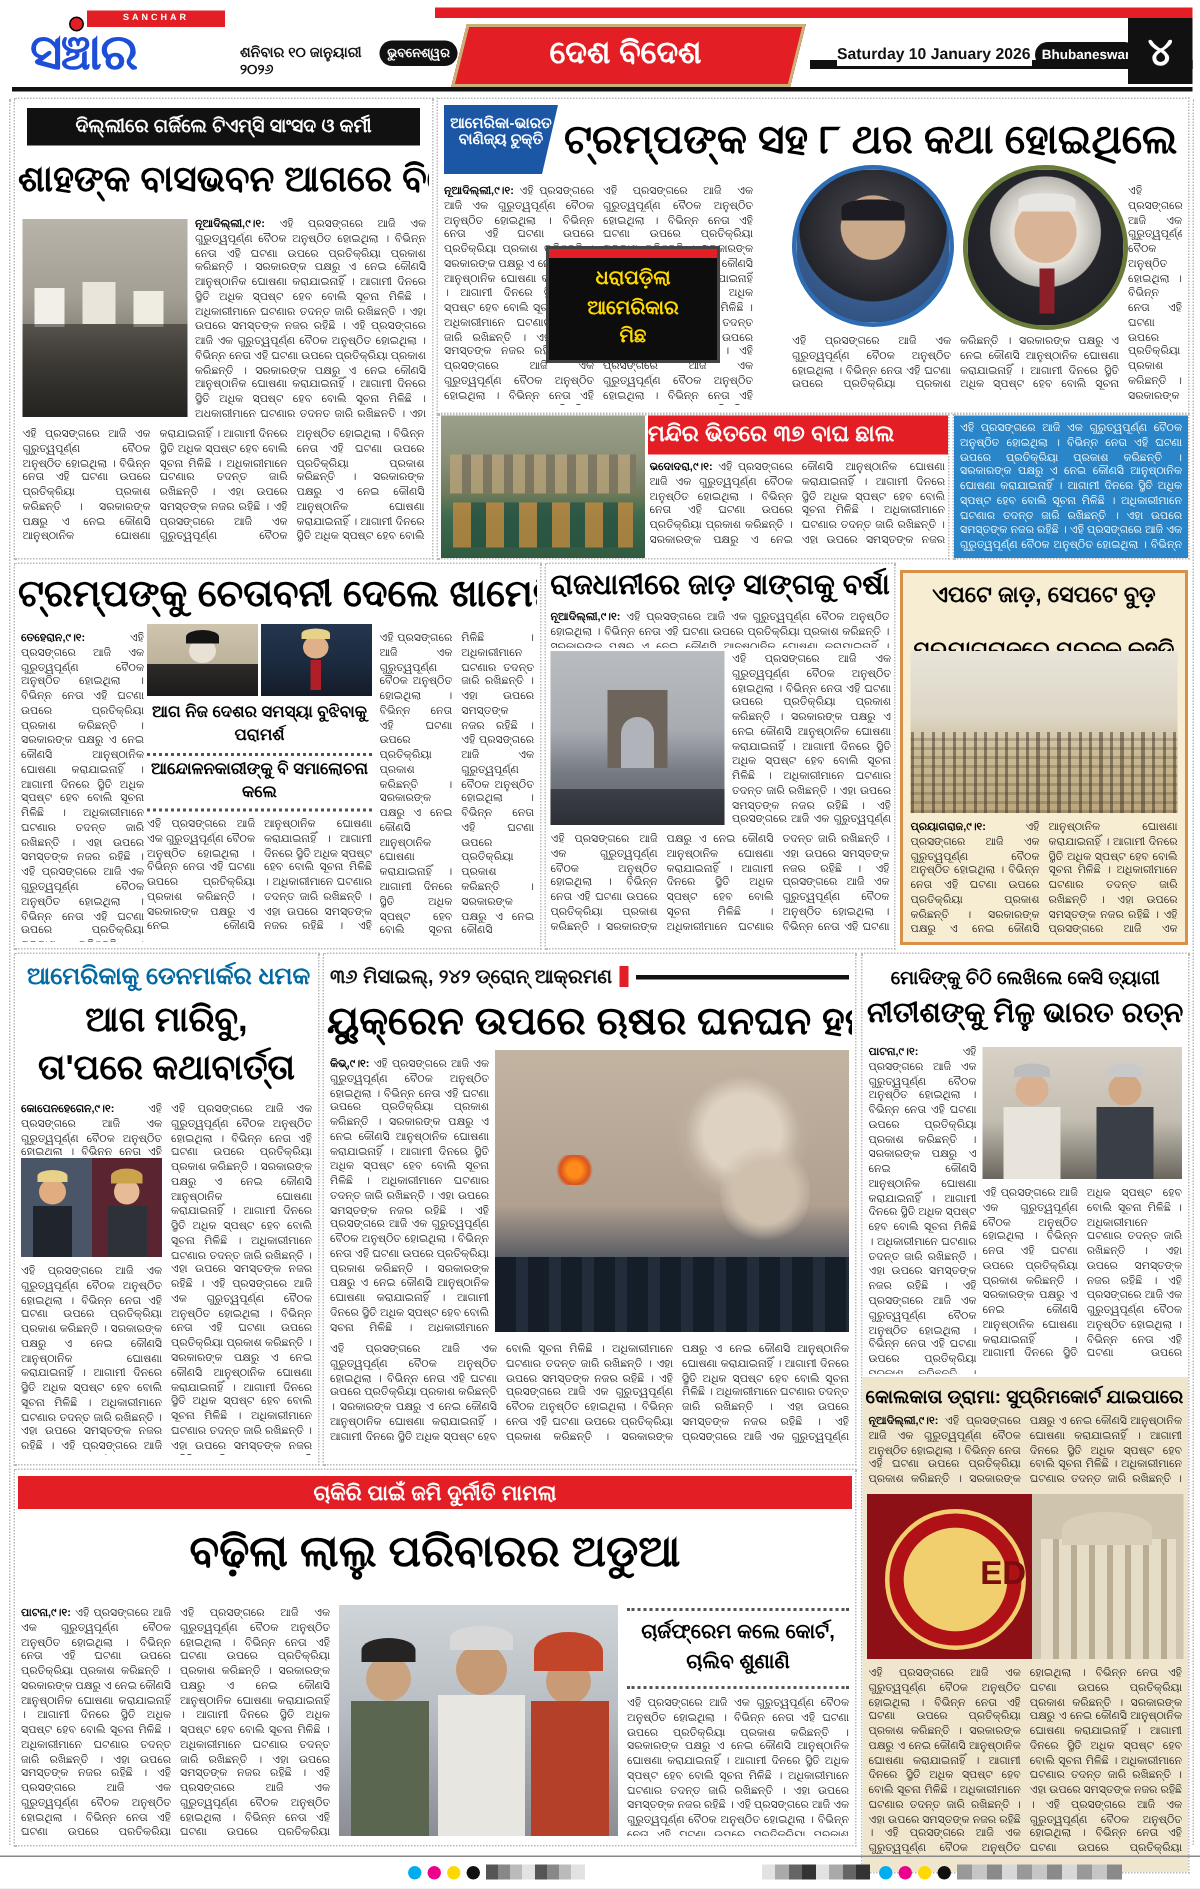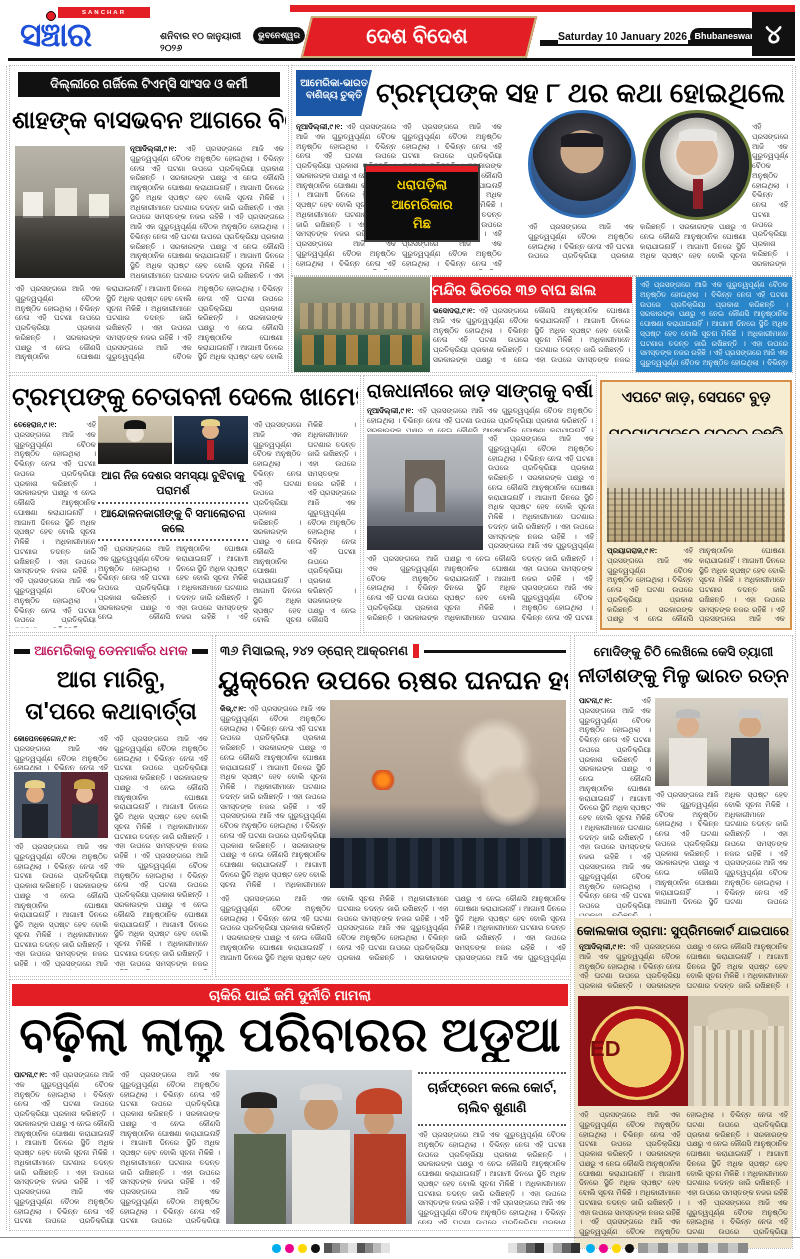--- a/index.html
+++ b/index.html
@@ -158,21 +158,21 @@
       <div class="abs" style="left:0;top:54px;width:178px;height:54px;background:repeating-linear-gradient(90deg,rgba(60,50,40,.5) 0 2px,transparent 2px 7px),repeating-linear-gradient(0deg,rgba(80,60,40,.25) 0 2px,transparent 2px 6px);"></div>
     </div>
     <div class="body c2" style="position:absolute;left:5px;top:164px;width:178px;height:80px;">
       <span class="byline">ପ୍ରୟାଗରାଜ,୯।୧:</span> <span>ଏହି ପ୍ରସଙ୍ଗରେ ଆଜି ଏକ ଗୁରୁତ୍ୱପୂର୍ଣ୍ଣ ବୈଠକ ଅନୁଷ୍ଠିତ ହୋଇଥିଲା । ବିଭିନ୍ନ ନେତା ଏହି ଘଟଣା ଉପରେ ପ୍ରତିକ୍ରିୟା ପ୍ରକାଶ କରିଛନ୍ତି । ସରକାରଙ୍କ ପକ୍ଷରୁ ଏ ନେଇ କୌଣସି ଆନୁଷ୍ଠାନିକ ଘୋଷଣା କରାଯାଇନାହିଁ । ଆଗାମୀ ଦିନରେ ସ୍ଥିତି ଅଧିକ ସ୍ପଷ୍ଟ ହେବ ବୋଲି ସୂଚନା ମିଳିଛି । ଅଧିକାରୀମାନେ ଘଟଣାର ତଦନ୍ତ ଜାରି ରଖିଛନ୍ତି । ଏହା ଉପରେ ସମସ୍ତଙ୍କ ନଜର ରହିଛି । ଏହି ପ୍ରସଙ୍ଗରେ ଆଜି ଏକ ଗୁରୁତ୍ୱପୂର୍ଣ୍ଣ ବୈଠକ ଅନୁଷ୍ଠିତ ହୋଇଥିଲା । ବିଭିନ୍ନ ନେତା ଏହି ଘଟଣା ଉପରେ ପ୍ରତିକ୍ରିୟା ପ୍ରକାଶ କରିଛନ୍ତି । ସରକାରଙ୍କ ପକ୍ଷରୁ ଏ ନେଇ କୌଣସି ଆନୁଷ୍ଠାନିକ ଘୋଷଣା କରାଯାଇନାହିଁ । ଆଗାମୀ ଦିନରେ ସ୍ଥିତି ଅଧିକ ସ୍ପଷ୍ଟ ହେବ ବୋଲି ସୂଚନା ମିଳିଛି । ଅଧିକାରୀମାନେ ଘଟଣାର ତଦନ୍ତ ଜାରି ରଖିଛନ୍ତି । ଏହା ଉପରେ ସମସ୍ତଙ୍କ ନଜର ରହିଛି । ଏହି ପ୍ରସଙ୍ଗରେ ଆଜି ଏକ ଗୁରୁତ୍ୱପୂର୍ଣ୍ଣ ବୈଠକ ଅନୁଷ୍ଠିତ ହୋଇଥିଲା । ବିଭିନ୍ନ ନେତା ଏହି ଘଟଣା ଉପରେ ପ୍ରତିକ୍ରିୟା ପ୍ରକାଶ କରିଛନ୍ତି । ସରକାରଙ୍କ ପକ୍ଷରୁ ଏ ନେଇ କୌଣସି ଆନୁଷ୍ଠାନିକ ଘୋଷଣା କରାଯାଇନାହିଁ । ଆଗାମୀ ଦିନରେ ସ୍ଥିତି ଅଧିକ ସ୍ପଷ୍ଟ ହେବ ବୋଲି ସୂଚନା ମିଳିଛି । ଅଧିକାରୀମାନେ ଘଟଣାର ତଦନ୍ତ ଜାରି ରଖିଛନ୍ତି ।</span>
     </div>
   </div>
 
   <div class="blk" style="left:10px;top:636px;width:202px;height:340px;">
     <div class="abs" style="left:4px;top:6px;width:194px;height:18px;display:flex;align-items:center;">
       <div style="flex:1;height:5px;background:#111;"></div>
-      <div style="color:#be185d;font-size:13px;font-weight:bold;padding:0 4px;white-space:nowrap;">ଆମେରିକାକୁ ଡେନମାର୍କର ଧମକ</div>
+      <div style="color:#0369a1;font-size:16px;font-weight:bold;padding:0 4px;white-space:nowrap;">ଆମେରିକାକୁ ଡେନମାର୍କର ଧମକ</div>
       <div style="flex:1;height:5px;background:#111;"></div>
     </div>
     <div class="abs hl ctr" style="left:2px;top:60px;width:198px;height:30px;font-size:23px;line-height:30px;">ତା'ପରେ କଥାବାର୍ତ୍ତା</div>
     <div class="abs hl ctr" style="left:2px;top:28px;width:198px;height:30px;font-size:23px;line-height:30px;">ଆଗ ମାରିବୁ,</div>
     <div class="abs body" style="left:4px;top:98px;width:94px;height:36px;">
       <span class="byline">କୋପେନହେଗେନ,୯।୧:</span> <span>ଏହି ପ୍ରସଙ୍ଗରେ ଆଜି ଏକ ଗୁରୁତ୍ୱପୂର୍ଣ୍ଣ ବୈଠକ ଅନୁଷ୍ଠିତ ହୋଇଥିଲା । ବିଭିନ୍ନ ନେତା ଏହି ଘଟଣା ଉପରେ ପ୍ରତିକ୍ରିୟା ପ୍ରକାଶ କରିଛନ୍ତି । ସରକାରଙ୍କ ପକ୍ଷରୁ ଏ ନେଇ କୌଣସି ଆନୁଷ୍ଠାନିକ ଘୋଷଣା କରାଯାଇନାହିଁ । ଆଗାମୀ ଦିନରେ ସ୍ଥିତି ଅଧିକ ସ୍ପଷ୍ଟ ହେବ ବୋଲି ସୂଚନା ମିଳିଛି । ଅଧିକାରୀମାନେ ଘଟଣାର ତଦନ୍ତ ଜାରି ରଖିଛନ୍ତି । ଏହା ଉପରେ ସମସ୍ତଙ୍କ ନଜର ରହିଛି । ଏହି ପ୍ରସଙ୍ଗରେ ଆଜି ଏକ ଗୁରୁତ୍ୱପୂର୍ଣ୍ଣ ବୈଠକ ଅନୁଷ୍ଠିତ ହୋଇଥିଲା । ବିଭିନ୍ନ ନେତା ଏହି ଘଟଣା ଉପରେ ପ୍ରତିକ୍ରିୟା ପ୍ରକାଶ କରିଛନ୍ତି । ସରକାରଙ୍କ ପକ୍ଷରୁ ଏ ନେଇ କୌଣସି ଆନୁଷ୍ଠାନିକ ଘୋଷଣା କରାଯାଇନାହିଁ । ଆଗାମୀ ଦିନରେ ସ୍ଥିତି ଅଧିକ ସ୍ପଷ୍ଟ ହେବ ବୋଲି ସୂଚନା ମିଳିଛି । ଅଧିକାରୀମାନେ ଘଟଣାର ତଦନ୍ତ ଜାରି ରଖିଛନ୍ତି । ଏହା ଉପରେ ସମସ୍ତଙ୍କ ନଜର ରହିଛି । ଏହି ପ୍ରସଙ୍ଗରେ ଆଜି ଏକ ଗୁରୁତ୍ୱପୂର୍ଣ୍ଣ ବୈଠକ ଅନୁଷ୍ଠିତ ହୋଇଥିଲା । ବିଭିନ୍ନ ନେତା ଏହି ଘଟଣା ଉପରେ ପ୍ରତିକ୍ରିୟା ପ୍ରକାଶ କରିଛନ୍ତି । ସରକାରଙ୍କ ପକ୍ଷରୁ ଏ ନେଇ କୌଣସି ଆନୁଷ୍ଠାନିକ ଘୋଷଣା କରାଯାଇନାହିଁ । ଆଗାମୀ ଦିନରେ ସ୍ଥିତି ଅଧିକ ସ୍ପଷ୍ଟ ହେବ ବୋଲି ସୂଚନା ମିଳିଛି । ଅଧିକାରୀମାନେ ଘଟଣାର ତଦନ୍ତ ଜାରି ରଖିଛନ୍ତି ।</span>
     </div>
     <div class="photo" style="left:4px;top:136px;width:94px;height:66px;background:linear-gradient(90deg,#4a5668 0 50%,#5a2430 50% 100%);">
       <div class="abs" style="left:12px;top:14px;width:18px;height:17px;background:#e0ac80;border-radius:50%;"></div>
       <div class="abs" style="left:11px;top:8px;width:20px;height:8px;background:#e8d28a;border-radius:50% 50% 0 0;"></div>
@@ -227,32 +227,32 @@
     </div>
     <div class="abs body c2" style="left:80px;top:154px;width:133px;height:126px;">
       <span>ଏହି ପ୍ରସଙ୍ଗରେ ଆଜି ଏକ ଗୁରୁତ୍ୱପୂର୍ଣ୍ଣ ବୈଠକ ଅନୁଷ୍ଠିତ ହୋଇଥିଲା । ବିଭିନ୍ନ ନେତା ଏହି ଘଟଣା ଉପରେ ପ୍ରତିକ୍ରିୟା ପ୍ରକାଶ କରିଛନ୍ତି । ସରକାରଙ୍କ ପକ୍ଷରୁ ଏ ନେଇ କୌଣସି ଆନୁଷ୍ଠାନିକ ଘୋଷଣା କରାଯାଇନାହିଁ । ଆଗାମୀ ଦିନରେ ସ୍ଥିତି ଅଧିକ ସ୍ପଷ୍ଟ ହେବ ବୋଲି ସୂଚନା ମିଳିଛି । ଅଧିକାରୀମାନେ ଘଟଣାର ତଦନ୍ତ ଜାରି ରଖିଛନ୍ତି । ଏହା ଉପରେ ସମସ୍ତଙ୍କ ନଜର ରହିଛି । ଏହି ପ୍ରସଙ୍ଗରେ ଆଜି ଏକ ଗୁରୁତ୍ୱପୂର୍ଣ୍ଣ ବୈଠକ ଅନୁଷ୍ଠିତ ହୋଇଥିଲା । ବିଭିନ୍ନ ନେତା ଏହି ଘଟଣା ଉପରେ ପ୍ରତିକ୍ରିୟା ପ୍ରକାଶ କରିଛନ୍ତି । ସରକାରଙ୍କ ପକ୍ଷରୁ ଏ ନେଇ କୌଣସି ଆନୁଷ୍ଠାନିକ ଘୋଷଣା କରାଯାଇନାହିଁ । ଆଗାମୀ ଦିନରେ ସ୍ଥିତି ଅଧିକ ସ୍ପଷ୍ଟ ହେବ ବୋଲି ସୂଚନା ମିଳିଛି । ଅଧିକାରୀମାନେ ଘଟଣାର ତଦନ୍ତ ଜାରି ରଖିଛନ୍ତି । ଏହା ଉପରେ ସମସ୍ତଙ୍କ ନଜର ରହିଛି । ଏହି ପ୍ରସଙ୍ଗରେ ଆଜି ଏକ ଗୁରୁତ୍ୱପୂର୍ଣ୍ଣ ବୈଠକ ଅନୁଷ୍ଠିତ ହୋଇଥିଲା । ବିଭିନ୍ନ ନେତା ଏହି ଘଟଣା ଉପରେ ପ୍ରତିକ୍ରିୟା ପ୍ରକାଶ କରିଛନ୍ତି । ସରକାରଙ୍କ ପକ୍ଷରୁ ଏ ନେଇ କୌଣସି ଆନୁଷ୍ଠାନିକ ଘୋଷଣା କରାଯାଇନାହିଁ । ଆଗାମୀ ଦିନରେ ସ୍ଥିତି ଅଧିକ ସ୍ପଷ୍ଟ ହେବ ବୋଲି ସୂଚନା ମିଳିଛି । ଅଧିକାରୀମାନେ ଘଟଣାର ତଦନ୍ତ ଜାରି ରଖିଛନ୍ତି ।</span>
     </div>
     <div class="abs hl ctr" style="left:2px;top:286px;width:213px;height:18px;font-size:12.5px;line-height:18px;">କୋଲକାତା ଡ୍ରାମା: ସୁପ୍ରିମକୋର୍ଟ ଯାଇପାରେ ଇଡି</div>
     <div class="abs body c2" style="left:4px;top:306px;width:209px;height:52px;">
       <span class="byline">ନୂଆଦିଲ୍ଲୀ,୯।୧:</span> <span>ଏହି ପ୍ରସଙ୍ଗରେ ଆଜି ଏକ ଗୁରୁତ୍ୱପୂର୍ଣ୍ଣ ବୈଠକ ଅନୁଷ୍ଠିତ ହୋଇଥିଲା । ବିଭିନ୍ନ ନେତା ଏହି ଘଟଣା ଉପରେ ପ୍ରତିକ୍ରିୟା ପ୍ରକାଶ କରିଛନ୍ତି । ସରକାରଙ୍କ ପକ୍ଷରୁ ଏ ନେଇ କୌଣସି ଆନୁଷ୍ଠାନିକ ଘୋଷଣା କରାଯାଇନାହିଁ । ଆଗାମୀ ଦିନରେ ସ୍ଥିତି ଅଧିକ ସ୍ପଷ୍ଟ ହେବ ବୋଲି ସୂଚନା ମିଳିଛି । ଅଧିକାରୀମାନେ ଘଟଣାର ତଦନ୍ତ ଜାରି ରଖିଛନ୍ତି । ଏହା ଉପରେ ସମସ୍ତଙ୍କ ନଜର ରହିଛି । ଏହି ପ୍ରସଙ୍ଗରେ ଆଜି ଏକ ଗୁରୁତ୍ୱପୂର୍ଣ୍ଣ ବୈଠକ ଅନୁଷ୍ଠିତ ହୋଇଥିଲା । ବିଭିନ୍ନ ନେତା ଏହି ଘଟଣା ଉପରେ ପ୍ରତିକ୍ରିୟା ପ୍ରକାଶ କରିଛନ୍ତି । ସରକାରଙ୍କ ପକ୍ଷରୁ ଏ ନେଇ କୌଣସି ଆନୁଷ୍ଠାନିକ ଘୋଷଣା କରାଯାଇନାହିଁ । ଆଗାମୀ ଦିନରେ ସ୍ଥିତି ଅଧିକ ସ୍ପଷ୍ଟ ହେବ ବୋଲି ସୂଚନା ମିଳିଛି । ଅଧିକାରୀମାନେ ଘଟଣାର ତଦନ୍ତ ଜାରି ରଖିଛନ୍ତି । ଏହା ଉପରେ ସମସ୍ତଙ୍କ ନଜର ରହିଛି । ଏହି ପ୍ରସଙ୍ଗରେ ଆଜି ଏକ ଗୁରୁତ୍ୱପୂର୍ଣ୍ଣ ବୈଠକ ଅନୁଷ୍ଠିତ ହୋଇଥିଲା । ବିଭିନ୍ନ ନେତା ଏହି ଘଟଣା ଉପରେ ପ୍ରତିକ୍ରିୟା ପ୍ରକାଶ କରିଛନ୍ତି । ସରକାରଙ୍କ ପକ୍ଷରୁ ଏ ନେଇ କୌଣସି ଆନୁଷ୍ଠାନିକ ଘୋଷଣା କରାଯାଇନାହିଁ । ଆଗାମୀ ଦିନରେ ସ୍ଥିତି ଅଧିକ ସ୍ପଷ୍ଟ ହେବ ବୋଲି ସୂଚନା ମିଳିଛି । ଅଧିକାରୀମାନେ ଘଟଣାର ତଦନ୍ତ ଜାରି ରଖିଛନ୍ତି ।</span>
     </div>
     <div class="photo" style="left:3px;top:360px;width:211px;height:110px;background:linear-gradient(90deg,#8c1016 0 52%,#cfc4ae 52% 100%);">
       <div class="abs" style="left:12px;top:10px;width:88px;height:88px;border-radius:50%;background:radial-gradient(circle,#f2cf6e 0 55%,#b01116 56% 100%);border:3px solid #f2cf6e;"></div>
-      <div class="abs" style="left:12px;top:38px;width:94px;height:30px;color:#7a0d0d;font-size:22px;font-weight:bold;text-align:left;line-height:30px;">ED</div>
+      <div class="abs" style="left:12px;top:38px;width:94px;height:30px;color:#7a0d0d;font-size:22px;font-weight:bold;text-align:right;line-height:30px;">ED</div>
       <div class="abs" style="left:116px;top:30px;width:90px;height:80px;background:repeating-linear-gradient(90deg,#e6ddc8 0 8px,#b9ae94 8px 12px);"></div>
       <div class="abs" style="left:130px;top:12px;width:60px;height:22px;background:#d9cfb6;border-radius:50% 50% 0 0;"></div>
     </div>
     <div class="abs body c2" style="left:4px;top:474px;width:209px;height:132px;">
       <span>ଏହି ପ୍ରସଙ୍ଗରେ ଆଜି ଏକ ଗୁରୁତ୍ୱପୂର୍ଣ୍ଣ ବୈଠକ ଅନୁଷ୍ଠିତ ହୋଇଥିଲା । ବିଭିନ୍ନ ନେତା ଏହି ଘଟଣା ଉପରେ ପ୍ରତିକ୍ରିୟା ପ୍ରକାଶ କରିଛନ୍ତି । ସରକାରଙ୍କ ପକ୍ଷରୁ ଏ ନେଇ କୌଣସି ଆନୁଷ୍ଠାନିକ ଘୋଷଣା କରାଯାଇନାହିଁ । ଆଗାମୀ ଦିନରେ ସ୍ଥିତି ଅଧିକ ସ୍ପଷ୍ଟ ହେବ ବୋଲି ସୂଚନା ମିଳିଛି । ଅଧିକାରୀମାନେ ଘଟଣାର ତଦନ୍ତ ଜାରି ରଖିଛନ୍ତି । ଏହା ଉପରେ ସମସ୍ତଙ୍କ ନଜର ରହିଛି । ଏହି ପ୍ରସଙ୍ଗରେ ଆଜି ଏକ ଗୁରୁତ୍ୱପୂର୍ଣ୍ଣ ବୈଠକ ଅନୁଷ୍ଠିତ ହୋଇଥିଲା । ବିଭିନ୍ନ ନେତା ଏହି ଘଟଣା ଉପରେ ପ୍ରତିକ୍ରିୟା ପ୍ରକାଶ କରିଛନ୍ତି । ସରକାରଙ୍କ ପକ୍ଷରୁ ଏ ନେଇ କୌଣସି ଆନୁଷ୍ଠାନିକ ଘୋଷଣା କରାଯାଇନାହିଁ । ଆଗାମୀ ଦିନରେ ସ୍ଥିତି ଅଧିକ ସ୍ପଷ୍ଟ ହେବ ବୋଲି ସୂଚନା ମିଳିଛି । ଅଧିକାରୀମାନେ ଘଟଣାର ତଦନ୍ତ ଜାରି ରଖିଛନ୍ତି । ଏହା ଉପରେ ସମସ୍ତଙ୍କ ନଜର ରହିଛି । ଏହି ପ୍ରସଙ୍ଗରେ ଆଜି ଏକ ଗୁରୁତ୍ୱପୂର୍ଣ୍ଣ ବୈଠକ ଅନୁଷ୍ଠିତ ହୋଇଥିଲା । ବିଭିନ୍ନ ନେତା ଏହି ଘଟଣା ଉପରେ ପ୍ରତିକ୍ରିୟା ପ୍ରକାଶ କରିଛନ୍ତି । ସରକାରଙ୍କ ପକ୍ଷରୁ ଏ ନେଇ କୌଣସି ଆନୁଷ୍ଠାନିକ ଘୋଷଣା କରାଯାଇନାହିଁ । ଆଗାମୀ ଦିନରେ ସ୍ଥିତି ଅଧିକ ସ୍ପଷ୍ଟ ହେବ ବୋଲି ସୂଚନା ମିଳିଛି । ଅଧିକାରୀମାନେ ଘଟଣାର ତଦନ୍ତ ଜାରି ରଖିଛନ୍ତି ।</span>
     </div>
   </div>
 
   <div class="blk" style="left:10px;top:980px;width:560px;height:250px;">
     <div class="abs" style="left:2px;top:4px;width:556px;height:22px;background:#e31e24;color:#fff;font-size:14px;font-weight:bold;text-align:center;line-height:22px;overflow:hidden;white-space:nowrap;">ଚାକିରି ପାଇଁ ଜମି ଦୁର୍ନୀତି ମାମଲା</div>
-    <div class="abs hl ctr" style="left:2px;top:28px;width:556px;height:54px;font-size:48px;line-height:54px;">ବଢ଼ିଲା ଲାଲୁ ପରିବାରର ଅଡୁଆ</div>
+    <div class="abs hl ctr" style="left:2px;top:28px;width:556px;height:54px;font-size:29px;line-height:54px;">ବଢ଼ିଲା ଲାଲୁ ପରିବାରର ଅଡୁଆ</div>
     <div class="abs body" style="left:4px;top:90px;width:100px;height:154px;">
       <span class="byline">ପାଟନା,୯।୧:</span> <span>ଏହି ପ୍ରସଙ୍ଗରେ ଆଜି ଏକ ଗୁରୁତ୍ୱପୂର୍ଣ୍ଣ ବୈଠକ ଅନୁଷ୍ଠିତ ହୋଇଥିଲା । ବିଭିନ୍ନ ନେତା ଏହି ଘଟଣା ଉପରେ ପ୍ରତିକ୍ରିୟା ପ୍ରକାଶ କରିଛନ୍ତି । ସରକାରଙ୍କ ପକ୍ଷରୁ ଏ ନେଇ କୌଣସି ଆନୁଷ୍ଠାନିକ ଘୋଷଣା କରାଯାଇନାହିଁ । ଆଗାମୀ ଦିନରେ ସ୍ଥିତି ଅଧିକ ସ୍ପଷ୍ଟ ହେବ ବୋଲି ସୂଚନା ମିଳିଛି । ଅଧିକାରୀମାନେ ଘଟଣାର ତଦନ୍ତ ଜାରି ରଖିଛନ୍ତି । ଏହା ଉପରେ ସମସ୍ତଙ୍କ ନଜର ରହିଛି । ଏହି ପ୍ରସଙ୍ଗରେ ଆଜି ଏକ ଗୁରୁତ୍ୱପୂର୍ଣ୍ଣ ବୈଠକ ଅନୁଷ୍ଠିତ ହୋଇଥିଲା । ବିଭିନ୍ନ ନେତା ଏହି ଘଟଣା ଉପରେ ପ୍ରତିକ୍ରିୟା ପ୍ରକାଶ କରିଛନ୍ତି । ସରକାରଙ୍କ ପକ୍ଷରୁ ଏ ନେଇ କୌଣସି ଆନୁଷ୍ଠାନିକ ଘୋଷଣା କରାଯାଇନାହିଁ । ଆଗାମୀ ଦିନରେ ସ୍ଥିତି ଅଧିକ ସ୍ପଷ୍ଟ ହେବ ବୋଲି ସୂଚନା ମିଳିଛି । ଅଧିକାରୀମାନେ ଘଟଣାର ତଦନ୍ତ ଜାରି ରଖିଛନ୍ତି । ଏହା ଉପରେ ସମସ୍ତଙ୍କ ନଜର ରହିଛି । ଏହି ପ୍ରସଙ୍ଗରେ ଆଜି ଏକ ଗୁରୁତ୍ୱପୂର୍ଣ୍ଣ ବୈଠକ ଅନୁଷ୍ଠିତ ହୋଇଥିଲା । ବିଭିନ୍ନ ନେତା ଏହି ଘଟଣା ଉପରେ ପ୍ରତିକ୍ରିୟା ପ୍ରକାଶ କରିଛନ୍ତି । ସରକାରଙ୍କ ପକ୍ଷରୁ ଏ ନେଇ କୌଣସି ଆନୁଷ୍ଠାନିକ ଘୋଷଣା କରାଯାଇନାହିଁ । ଆଗାମୀ ଦିନରେ ସ୍ଥିତି ଅଧିକ ସ୍ପଷ୍ଟ ହେବ ବୋଲି ସୂଚନା ମିଳିଛି । ଅଧିକାରୀମାନେ ଘଟଣାର ତଦନ୍ତ ଜାରି ରଖିଛନ୍ତି ।</span>
     </div>
     <div class="abs body" style="left:110px;top:90px;width:100px;height:154px;">
       <span>ଏହି ପ୍ରସଙ୍ଗରେ ଆଜି ଏକ ଗୁରୁତ୍ୱପୂର୍ଣ୍ଣ ବୈଠକ ଅନୁଷ୍ଠିତ ହୋଇଥିଲା । ବିଭିନ୍ନ ନେତା ଏହି ଘଟଣା ଉପରେ ପ୍ରତିକ୍ରିୟା ପ୍ରକାଶ କରିଛନ୍ତି । ସରକାରଙ୍କ ପକ୍ଷରୁ ଏ ନେଇ କୌଣସି ଆନୁଷ୍ଠାନିକ ଘୋଷଣା କରାଯାଇନାହିଁ । ଆଗାମୀ ଦିନରେ ସ୍ଥିତି ଅଧିକ ସ୍ପଷ୍ଟ ହେବ ବୋଲି ସୂଚନା ମିଳିଛି । ଅଧିକାରୀମାନେ ଘଟଣାର ତଦନ୍ତ ଜାରି ରଖିଛନ୍ତି । ଏହା ଉପରେ ସମସ୍ତଙ୍କ ନଜର ରହିଛି । ଏହି ପ୍ରସଙ୍ଗରେ ଆଜି ଏକ ଗୁରୁତ୍ୱପୂର୍ଣ୍ଣ ବୈଠକ ଅନୁଷ୍ଠିତ ହୋଇଥିଲା । ବିଭିନ୍ନ ନେତା ଏହି ଘଟଣା ଉପରେ ପ୍ରତିକ୍ରିୟା ପ୍ରକାଶ କରିଛନ୍ତି । ସରକାରଙ୍କ ପକ୍ଷରୁ ଏ ନେଇ କୌଣସି ଆନୁଷ୍ଠାନିକ ଘୋଷଣା କରାଯାଇନାହିଁ । ଆଗାମୀ ଦିନରେ ସ୍ଥିତି ଅଧିକ ସ୍ପଷ୍ଟ ହେବ ବୋଲି ସୂଚନା ମିଳିଛି । ଅଧିକାରୀମାନେ ଘଟଣାର ତଦନ୍ତ ଜାରି ରଖିଛନ୍ତି । ଏହା ଉପରେ ସମସ୍ତଙ୍କ ନଜର ରହିଛି । ଏହି ପ୍ରସଙ୍ଗରେ ଆଜି ଏକ ଗୁରୁତ୍ୱପୂର୍ଣ୍ଣ ବୈଠକ ଅନୁଷ୍ଠିତ ହୋଇଥିଲା । ବିଭିନ୍ନ ନେତା ଏହି ଘଟଣା ଉପରେ ପ୍ରତିକ୍ରିୟା ପ୍ରକାଶ କରିଛନ୍ତି । ସରକାରଙ୍କ ପକ୍ଷରୁ ଏ ନେଇ କୌଣସି ଆନୁଷ୍ଠାନିକ ଘୋଷଣା କରାଯାଇନାହିଁ । ଆଗାମୀ ଦିନରେ ସ୍ଥିତି ଅଧିକ ସ୍ପଷ୍ଟ ହେବ ବୋଲି ସୂଚନା ମିଳିଛି । ଅଧିକାରୀମାନେ ଘଟଣାର ତଦନ୍ତ ଜାରି ରଖିଛନ୍ତି ।</span>
     </div>
     <div class="photo" style="left:216px;top:90px;width:186px;height:154px;background:linear-gradient(180deg,#cfd4d8 0%,#b9bec4 45%,#8a8e94 100%);">
       <div class="abs" style="left:18px;top:34px;width:30px;height:30px;background:#caa480;border-radius:50%;"></div>
       <div class="abs" style="left:15px;top:22px;width:36px;height:16px;background:#262422;border-radius:50% 50% 0 0;"></div>
       <div class="abs" style="left:8px;top:64px;width:52px;height:90px;background:#5a6650;"></div>

